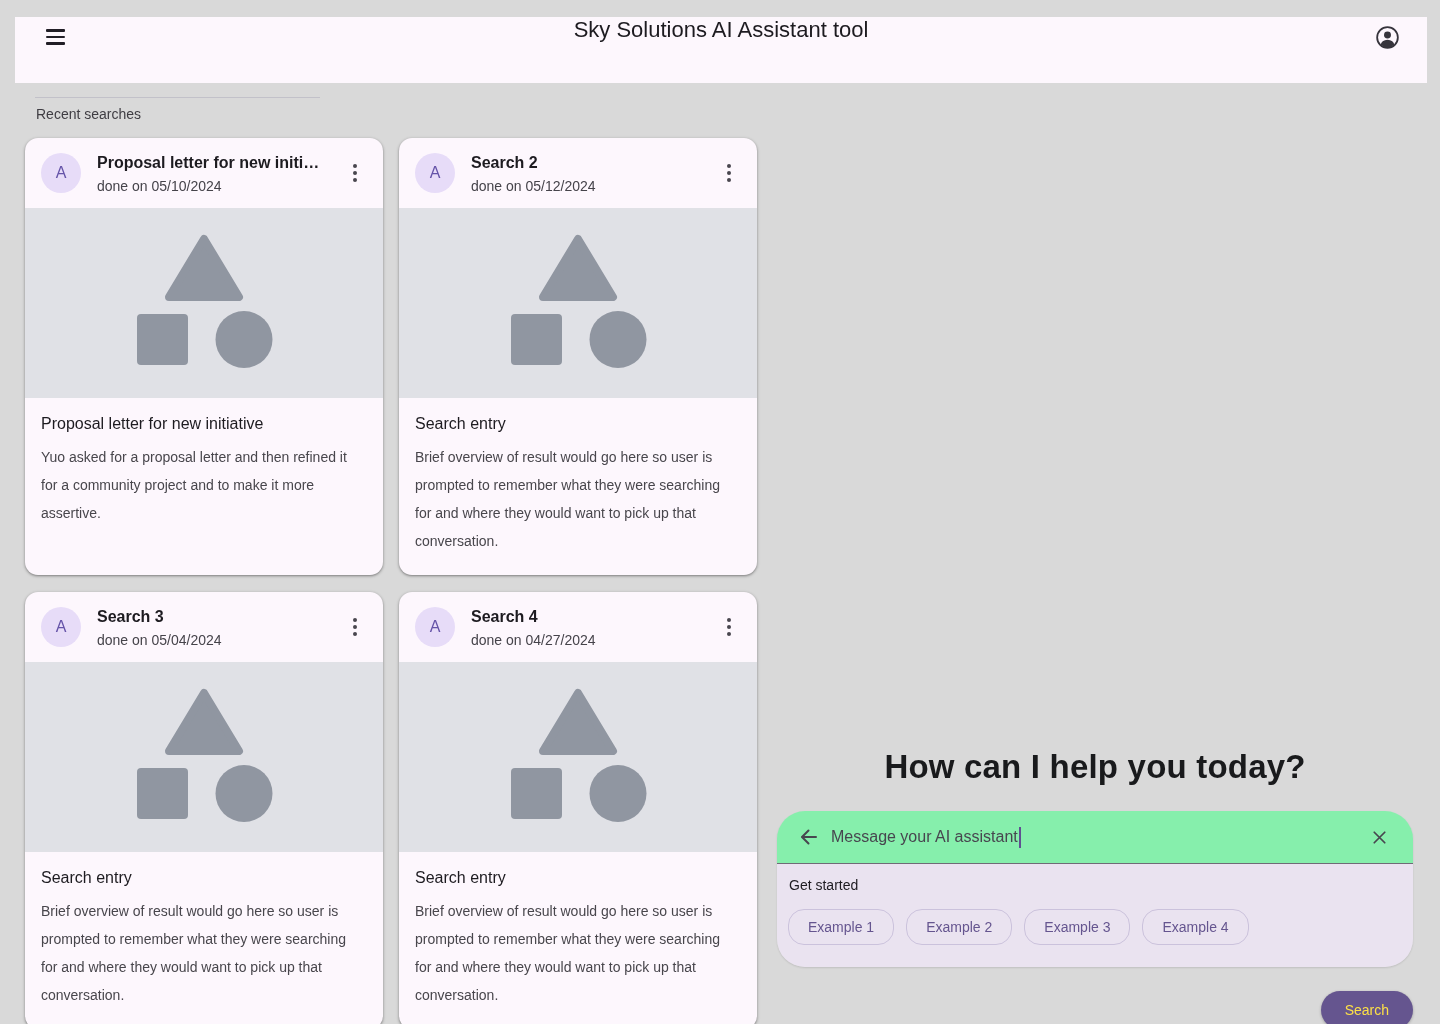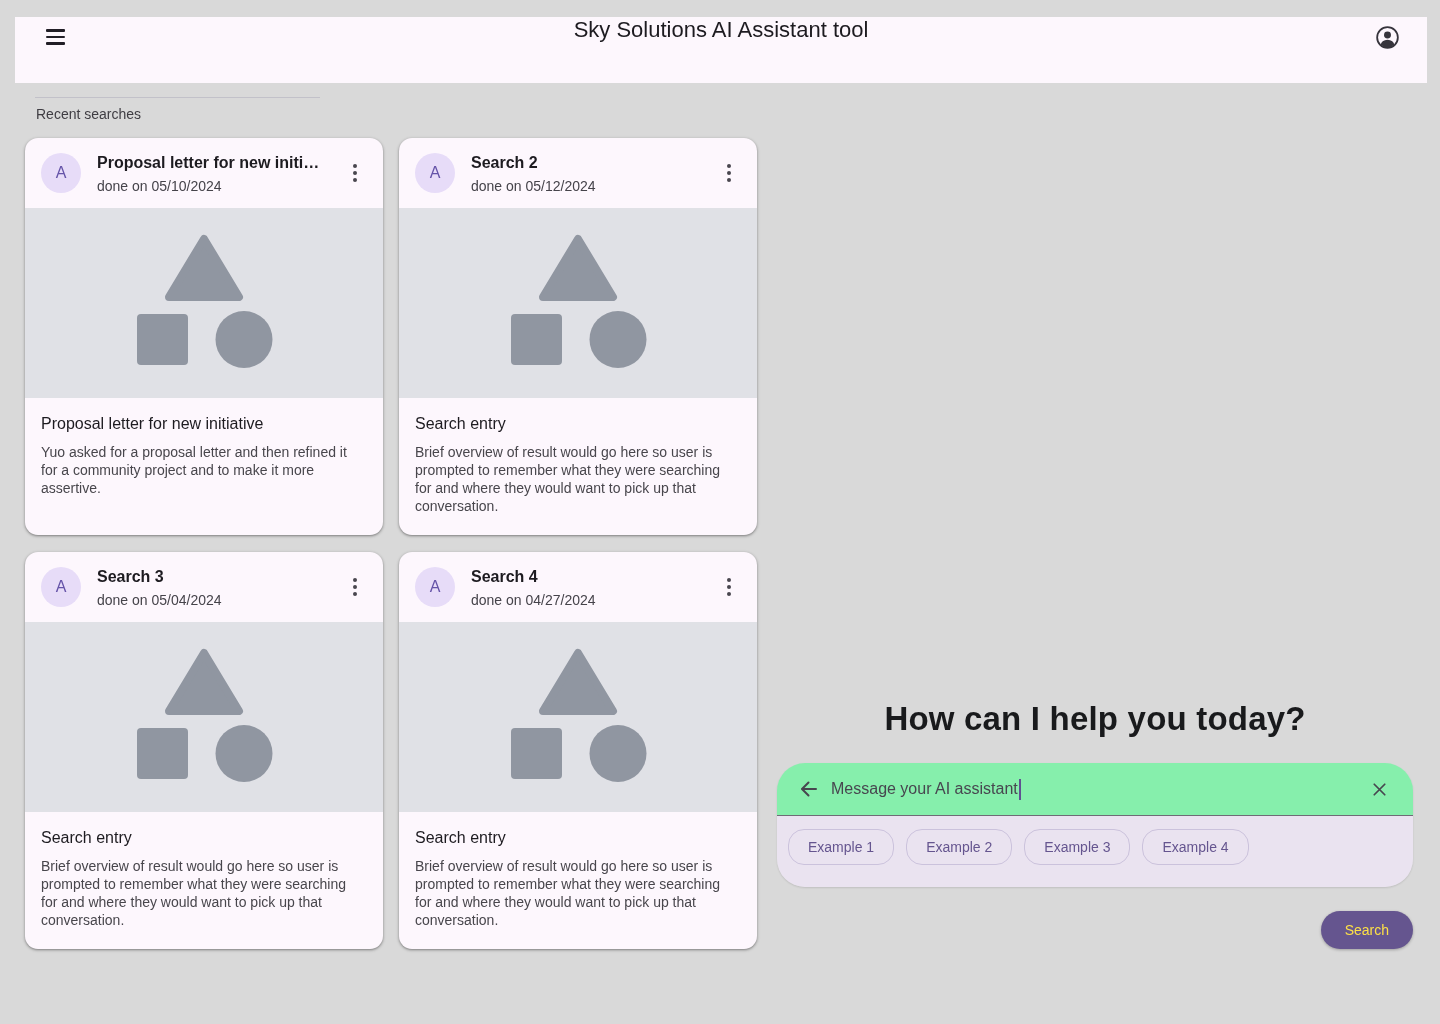--- a/index.html
+++ b/index.html
@@ -82,21 +82,21 @@
     background: none; border: none; cursor: pointer;
     display: flex; flex-direction: column; align-items: center; justify-content: center; gap: 3px;
   }
   .kebab i { display: block; width: 4px; height: 4px; border-radius: 50%; background: #48464E; }
 
   .card-image { height: 190px; background: #E0E1E6; }
   .card-image svg { display: block; width: 100%; height: 100%; }
 
   .card-body { padding: 17px 18px 20px 16px; }
   .entry-title { font-size: 16px; font-weight: 400; color: #1D1B20; margin-bottom: 10px; }
-  .entry-body { font-size: 14px; line-height: 18px; color: #48464C; }
+  .entry-body { font-size: 14px; line-height: 28px; color: #48464C; }
 
   
   .right-col {
     width: 636px; margin-left: 18px;
     display: flex; flex-direction: column; align-items: center;
   }
   .assistant-heading {
     margin-top: 257px;
     font-size: 33px; font-weight: 700; color: #191A1C;
     letter-spacing: .2px;
@@ -313,20 +313,21 @@
             <span class="caret"></span>
         </div>
         <button class="icon-btn" aria-label="Clear">
           <svg viewBox="0 0 24 24" width="21" height="21" fill="none" stroke="currentColor" stroke-width="2" stroke-linecap="round" aria-hidden="true">
             <path d="M6 6l12 12M18 6L6 18"></path>
           </svg>
         </button>
       </div>
 
       <div class="get-started">
+        <div class="gs-label">Get started</div>
         <div class="chips">
           <button class="chip">Example 1</button>
           <button class="chip">Example 2</button>
           <button class="chip">Example 3</button>
           <button class="chip">Example 4</button>
         </div>
       </div>
     </div>
 
     <button class="search-btn">Search</button>

